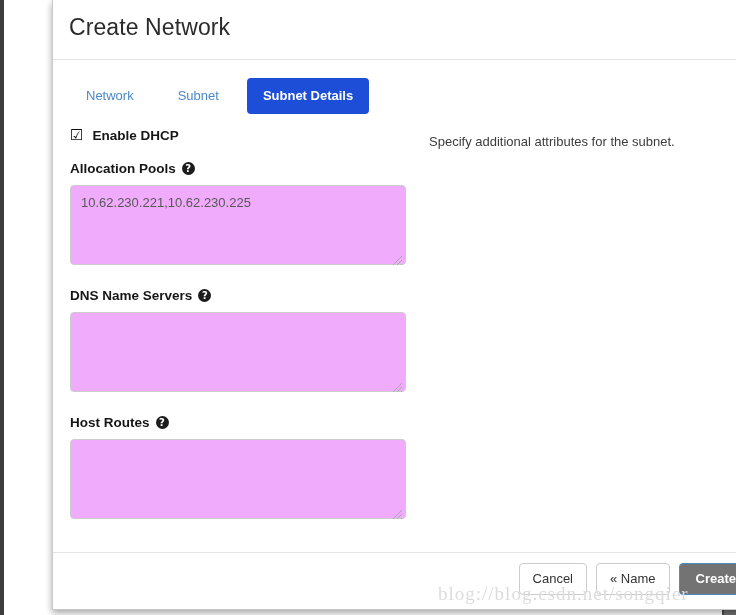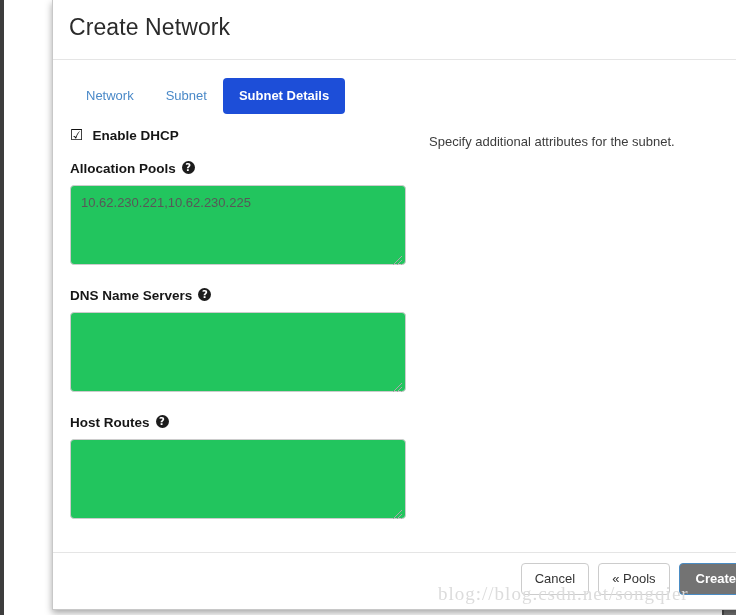--- a/index.html
+++ b/index.html
@@ -90,20 +90,21 @@
     height: 492px;
   }
 
   
   .tabs {
     position: absolute;
     left: 17px;
     top: 18px;
     display: flex;
     align-items: center;
+    gap: 12px;
   }
   .tab {
     font-size: 13px;
     color: #4a89c8;
     padding: 10px 16px;
     border-radius: 4px;
     cursor: pointer;
     line-height: 16px;
     white-space: nowrap;
   }
@@ -150,21 +151,21 @@
   }
 
   .field {
     margin-bottom: 19px;
   }
   .field-label {
     font-size: 13.5px;
     font-weight: bold;
     color: #161616;
     display: flex;
-    align-items: flex-start;
+    align-items: center;
     margin-bottom: 9px;
   }
   .help-icon {
     display: inline-block;
     width: 13px;
     height: 13px;
     border-radius: 50%;
     background: #1c1c1c;
     color: #ffffff;
     font-size: 10px;
@@ -185,21 +186,21 @@
     height: 80px;
     box-sizing: border-box;
     border: 1px solid #cccccc;
     border-radius: 4px;
     padding: 9px 10px;
     font-family: "Liberation Sans", sans-serif;
     font-size: 13px;
     color: #585858;
     resize: none;
     outline: none;
-    background: #22c55e;
+    background: #f0abfc;
   }
   .resize-grip {
     position: absolute;
     right: 3px;
     bottom: 3px;
     width: 11px;
     height: 11px;
     pointer-events: none;
   }
 
@@ -326,20 +327,20 @@
 
     <div class="right-col">
       <div>Specify additional attributes for the subnet.</div>
     </div>
 
   </div>
 
   <div class="modal-footer">
     <div class="footer-btns">
       <button class="btn">Cancel</button>
-      <button class="btn">« Pools</button>
+      <button class="btn">« Name</button>
       <button class="btn primary">Create</button>
     </div>
   </div>
 
 </div>
 
 <div class="watermark">blog://blog.csdn.net/songqier</div>
 
 </body></html>

